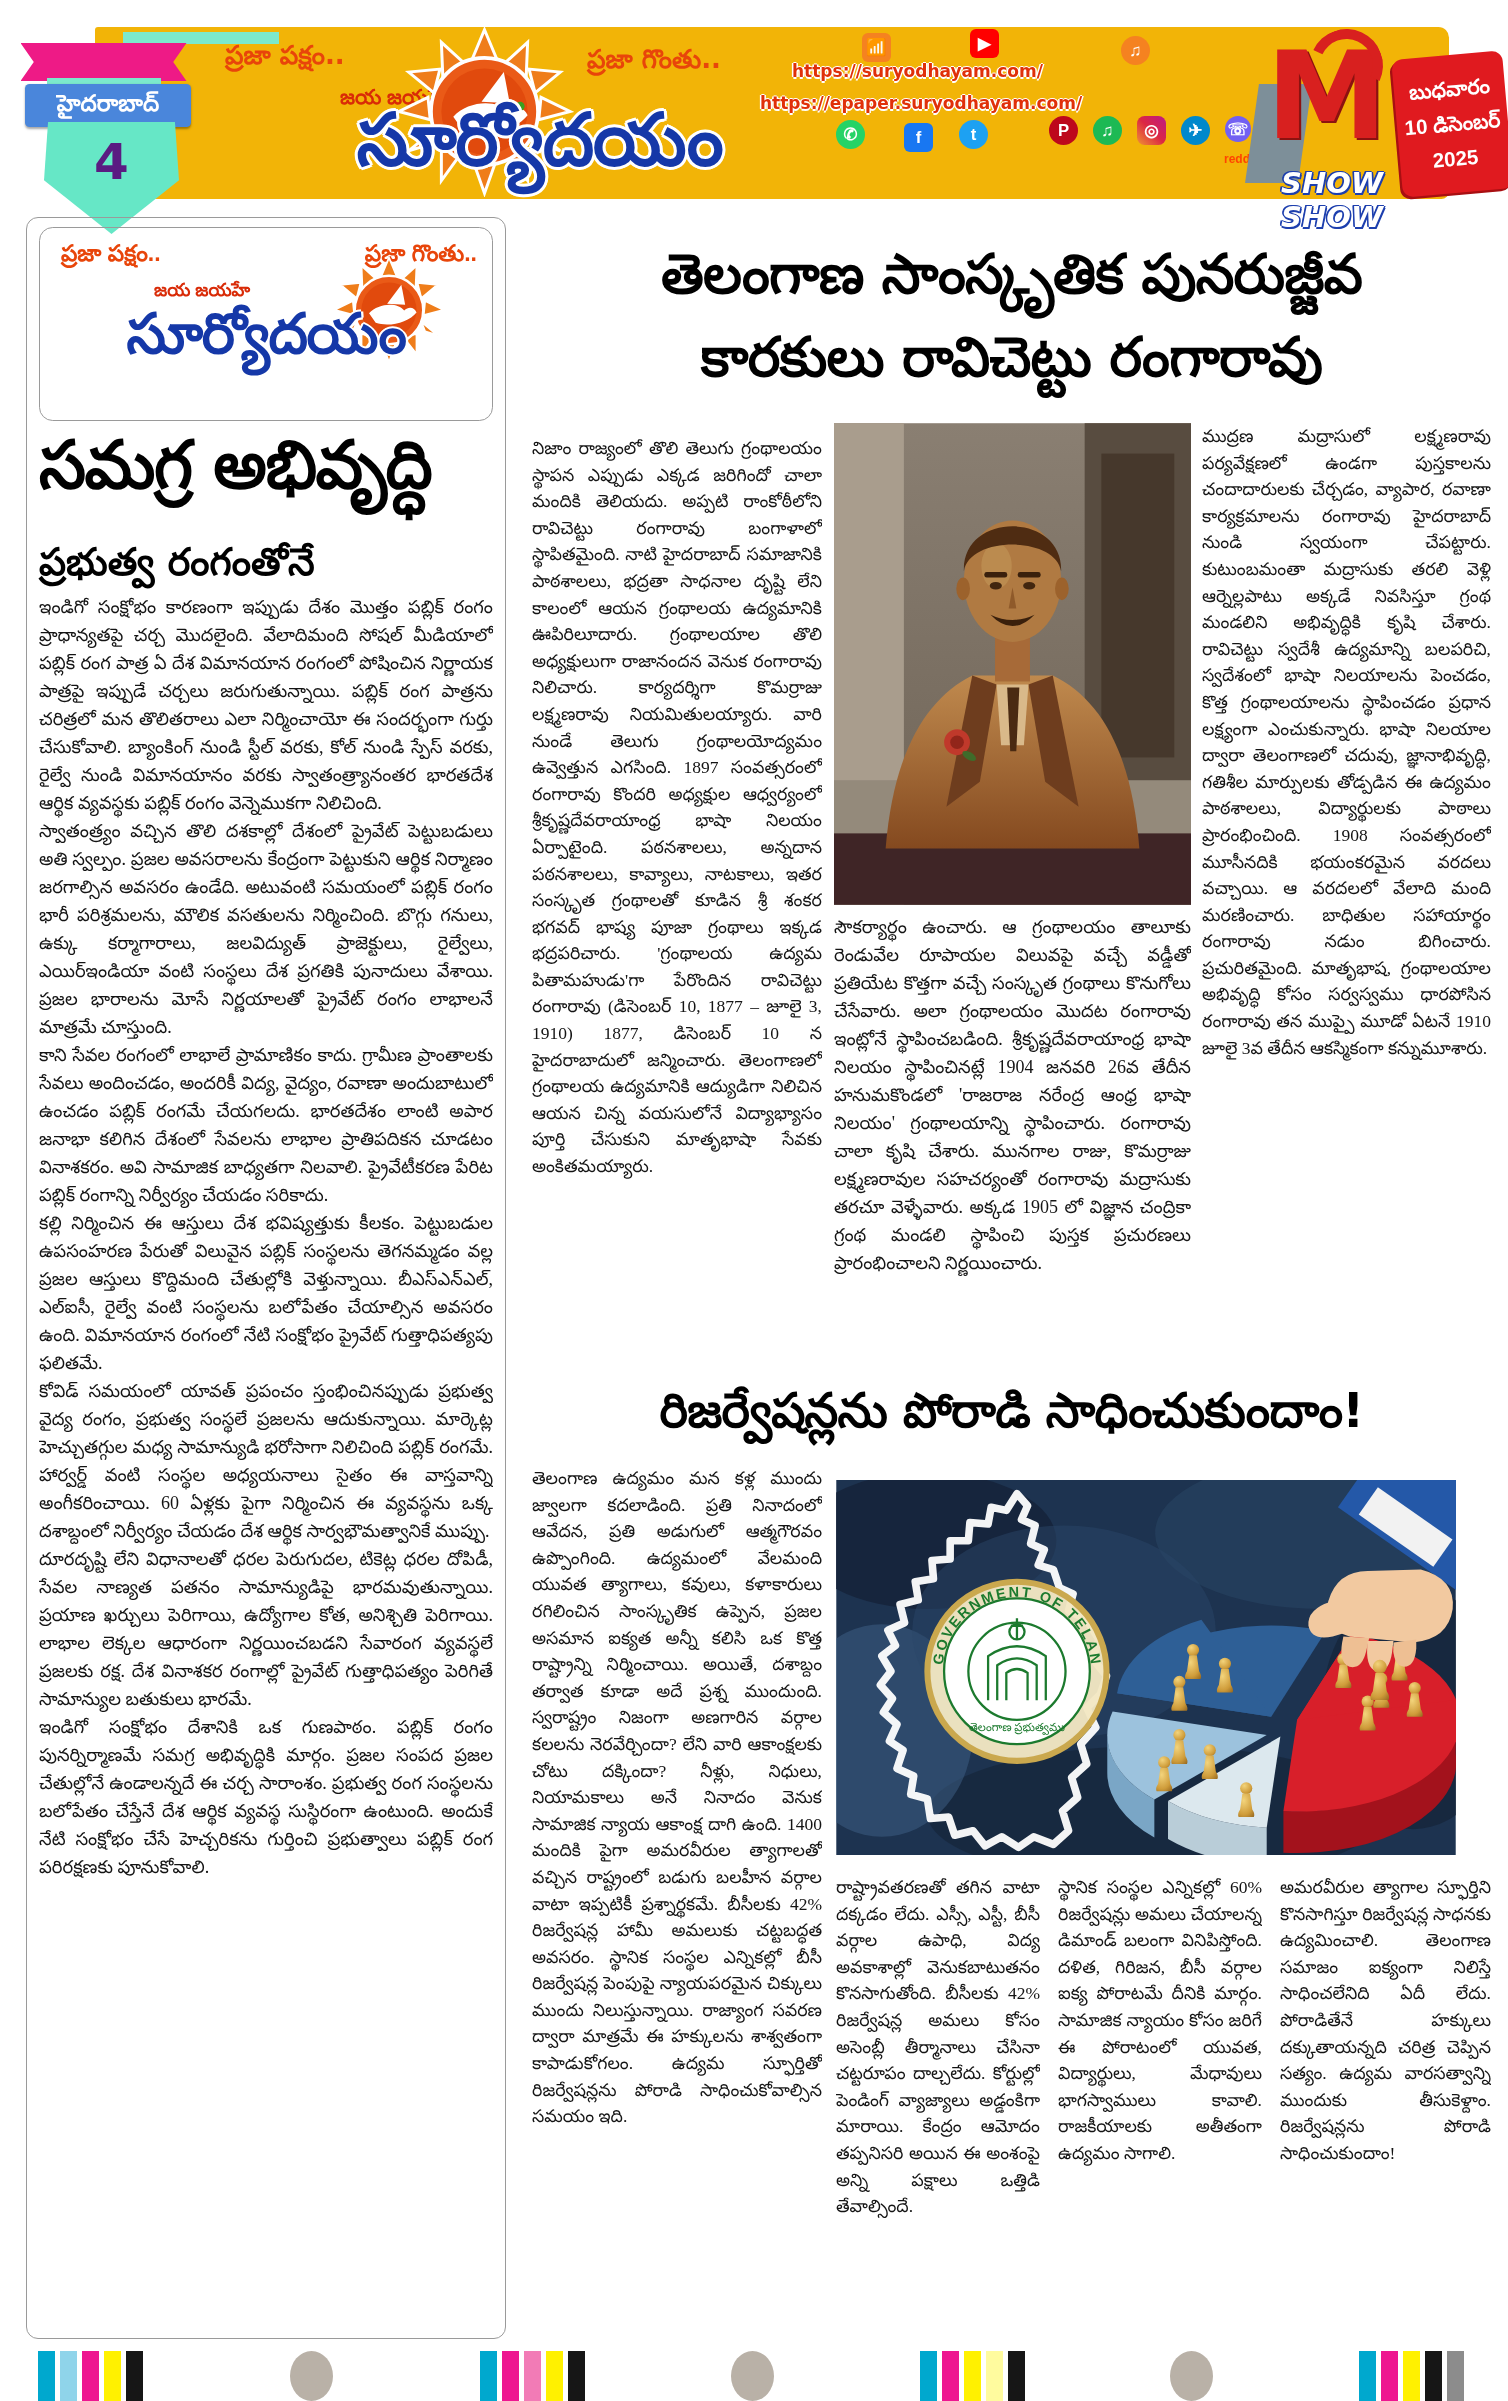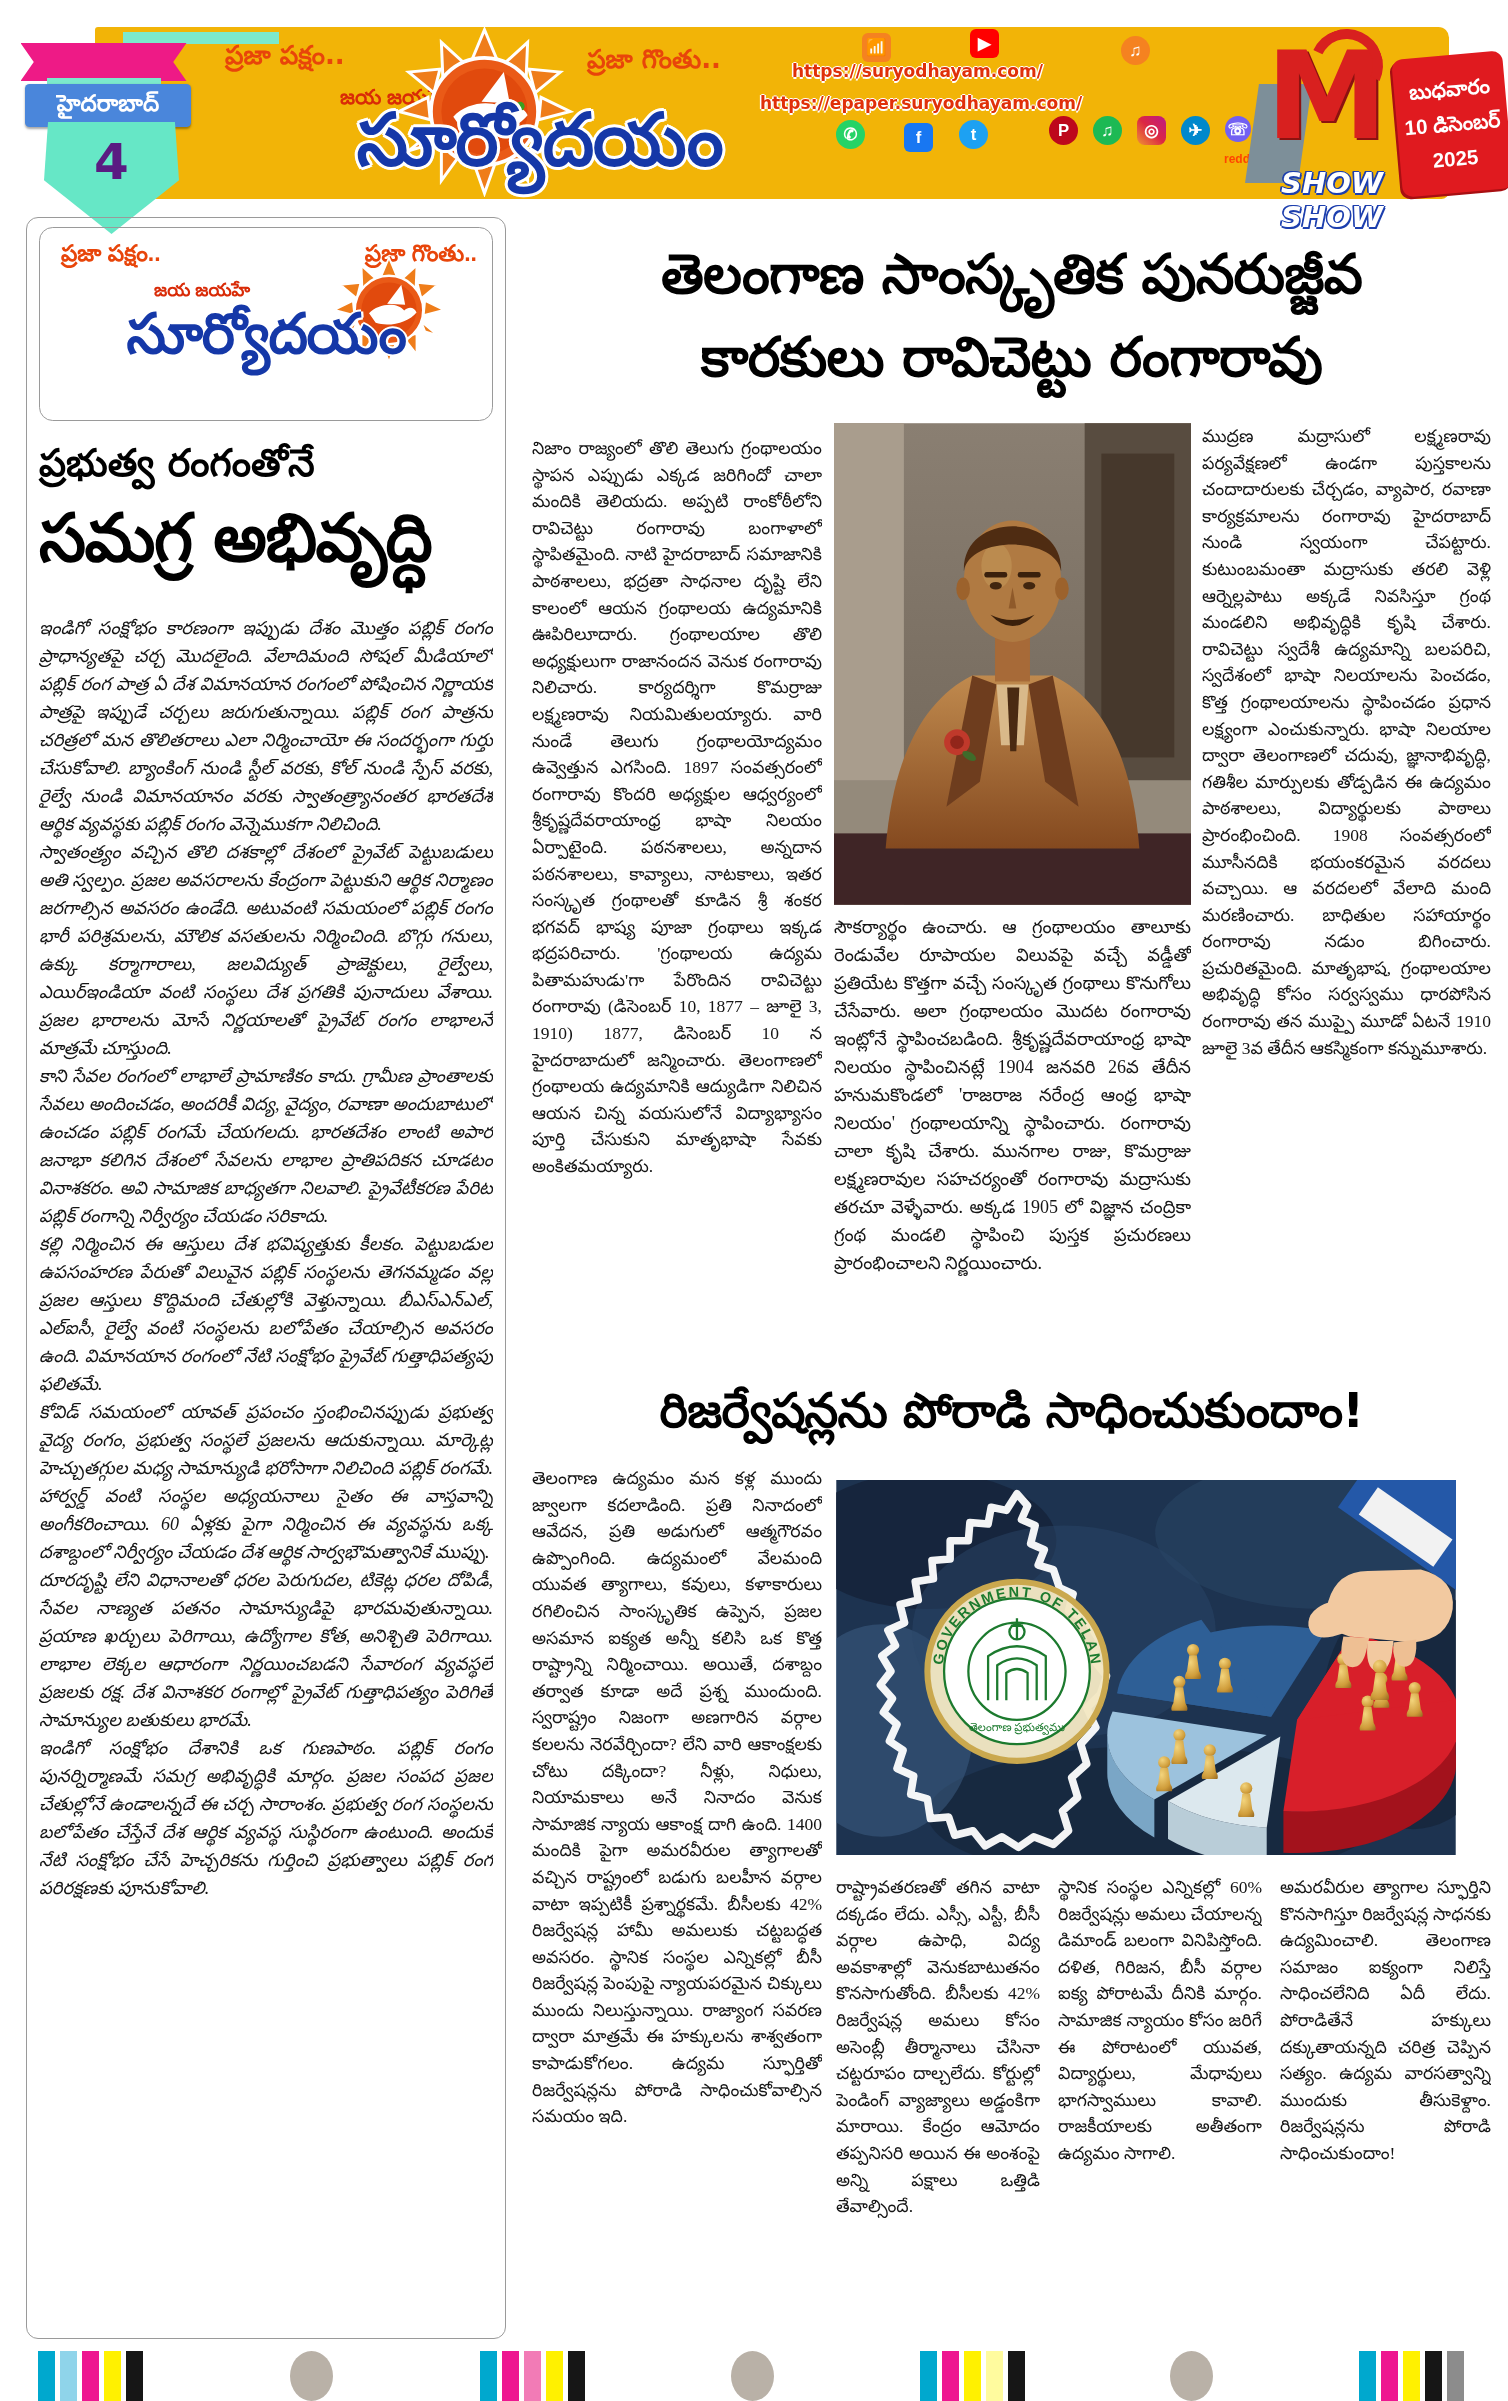--- a/index.html
+++ b/index.html
@@ -40,21 +40,21 @@
   #left-article{position:absolute;left:26px;top:217px;width:480px;height:2122px;border:1.5px solid #9a9a9a;border-radius:12px;box-sizing:border-box;padding:9px 12px;overflow:hidden;}
   #mini-masthead{position:relative;border:1.5px solid #9a9a9a;border-radius:13.7px;height:192px;overflow:hidden;}
   #mini-tagline-left{position:absolute;left:21px;top:12px;color:#e8450a;font-size:23px;font-weight:bold;}
   #mini-tagline-right{position:absolute;right:15px;top:12px;color:#e8450a;font-size:23px;font-weight:bold;}
   #mini-jaya{position:absolute;left:114px;top:52px;color:#d92b07;font-size:18px;font-weight:bold;}
   #mini-sun{position:absolute;right:46px;top:27px;width:114px;height:110px;}
   #mini-title{position:absolute;left:0;top:73px;width:100%;text-align:center;font-size:56px;font-weight:bold;color:#1538a8;font-family:"DejaVu Sans",sans-serif;letter-spacing:-1.5px;
     text-shadow:-2.3px 0 0 #fff,2.3px 0 0 #fff,0 -2.3px 0 #fff,0 2.3px 0 #fff,1.5px 1.5px 0 #fff,-1.5px -1.5px 0 #fff;}
   #left-headline-1{margin-top:20px;font-size:38px;font-weight:bold;color:#000;font-family:"DejaVu Sans",sans-serif;}
   #left-headline-2{margin-top:4.6px;font-size:67px;font-weight:bold;color:#000;letter-spacing:-1.5px;font-family:"DejaVu Sans",sans-serif;}
-  #left-body{margin-top:21px;font-family:"Liberation Serif",serif;font-size:18px;line-height:28px;text-align:justify;color:#141414;white-space:pre-wrap;overflow:hidden;height:1641px;font-style:italic;}
+  #left-body{font-family:"Liberation Serif",serif;font-size:18px;line-height:28px;text-align:justify;color:#141414;white-space:pre-wrap;overflow:hidden;height:1641px;}
 
   
   #main-headline-1,#main-headline-2{position:absolute;left:532px;width:959px;text-align:center;font-size:55px;font-weight:bold;color:#000;font-family:"DejaVu Sans",sans-serif;letter-spacing:-0.8px;white-space:nowrap;}
   #main-headline-1{top:242px;}
   #main-headline-2{top:325px;}
   .news-col{position:absolute;font-family:"Liberation Serif",serif;font-size:17.5px;line-height:26.6px;text-align:justify;color:#141414;overflow:hidden;white-space:pre-wrap;}
   #main-col-1{left:532px;top:423px;width:290px;height:942px;margin-top:12px;}
   #main-col-2{left:834px;top:913px;width:357px;height:453px;font-size:18px;line-height:28px;}
   #main-col-3{left:1202px;top:423px;width:289px;height:942px;}
   #bust-photo{position:absolute;left:834px;top:423px;width:357px;height:482px;overflow:hidden;}
@@ -169,22 +169,22 @@
             <polygon points="18,62 52,90 60,58"></polygon>
             <polygon points="62,22 64,70 95,52"></polygon>
         </g>
         <circle cx="120" cy="115" r="72" fill="#ea5a17" stroke="#ffffff" stroke-width="5"></circle>
         <circle cx="120" cy="115" r="58" fill="#e14a0d"></circle>
         <path d="M78,122 C98,100 138,98 152,116 C162,106 174,110 178,120 C162,140 122,152 92,142 Z" fill="#ffffff"></path>
         <path d="M116,102 L146,62 L154,104 Z" fill="#ffffff"></path>
       </svg>
       <div id="mini-title">సూర్యోదయం</div>
     </div>
+    <div id="left-headline-2">సమగ్ర అభివృద్ధి</div>
     <div id="left-headline-1">ప్రభుత్వ రంగంతోనే</div>
-    <div id="left-headline-2">సమగ్ర అభివృద్ధి</div>
     <div id="left-body">ఇండిగో సంక్షోభం కారణంగా ఇప్పుడు దేశం మొత్తం పబ్లిక్ రంగం ప్రాధాన్యతపై చర్చ మొదలైంది. వేలాదిమంది సోషల్ మీడియాలో పబ్లిక్ రంగ పాత్ర ఏ దేశ విమానయాన రంగంలో పోషించిన నిర్ణాయక పాత్రపై ఇప్పుడే చర్చలు జరుగుతున్నాయి. పబ్లిక్ రంగ పాత్రను చరిత్రలో మన తొలితరాలు ఎలా నిర్మించాయో ఈ సందర్భంగా గుర్తు చేసుకోవాలి. బ్యాంకింగ్ నుండి స్టీల్ వరకు, కోల్ నుండి స్పేస్ వరకు, రైల్వే నుండి విమానయానం వరకు స్వాతంత్ర్యానంతర భారతదేశ ఆర్థిక వ్యవస్థకు పబ్లిక్ రంగం వెన్నెముకగా నిలిచింది.
 స్వాతంత్ర్యం వచ్చిన తొలి దశకాల్లో దేశంలో ప్రైవేట్ పెట్టుబడులు అతి స్వల్పం. ప్రజల అవసరాలను కేంద్రంగా పెట్టుకుని ఆర్థిక నిర్మాణం జరగాల్సిన అవసరం ఉండేది. అటువంటి సమయంలో పబ్లిక్ రంగం భారీ పరిశ్రమలను, మౌలిక వసతులను నిర్మించింది. బొగ్గు గనులు, ఉక్కు కర్మాగారాలు, జలవిద్యుత్ ప్రాజెక్టులు, రైల్వేలు, ఎయిర్ఇండియా వంటి సంస్థలు దేశ ప్రగతికి పునాదులు వేశాయి. ప్రజల భారాలను మోసే నిర్ణయాలతో ప్రైవేట్ రంగం లాభాలనే మాత్రమే చూస్తుంది.
 కాని సేవల రంగంలో లాభాలే ప్రామాణికం కాదు. గ్రామీణ ప్రాంతాలకు సేవలు అందించడం, అందరికీ విద్య, వైద్యం, రవాణా అందుబాటులో ఉంచడం పబ్లిక్ రంగమే చేయగలదు. భారతదేశం లాంటి అపార జనాభా కలిగిన దేశంలో సేవలను లాభాల ప్రాతిపదికన చూడటం వినాశకరం. అవి సామాజిక బాధ్యతగా నిలవాలి. ప్రైవేటీకరణ పేరిట పబ్లిక్ రంగాన్ని నిర్వీర్యం చేయడం సరికాదు.
 కల్లి నిర్మించిన ఈ ఆస్తులు దేశ భవిష్యత్తుకు కీలకం. పెట్టుబడుల ఉపసంహరణ పేరుతో విలువైన పబ్లిక్ సంస్థలను తెగనమ్మడం వల్ల ప్రజల ఆస్తులు కొద్దిమంది చేతుల్లోకి వెళ్తున్నాయి. బీఎస్ఎన్ఎల్, ఎల్ఐసీ, రైల్వే వంటి సంస్థలను బలోపేతం చేయాల్సిన అవసరం ఉంది. విమానయాన రంగంలో నేటి సంక్షోభం ప్రైవేట్ గుత్తాధిపత్యపు ఫలితమే.
 కోవిడ్ సమయంలో యావత్ ప్రపంచం స్తంభించినప్పుడు ప్రభుత్వ వైద్య రంగం, ప్రభుత్వ సంస్థలే ప్రజలను ఆదుకున్నాయి. మార్కెట్ల హెచ్చుతగ్గుల మధ్య సామాన్యుడి భరోసాగా నిలిచింది పబ్లిక్ రంగమే. హార్వర్డ్ వంటి సంస్థల అధ్యయనాలు సైతం ఈ వాస్తవాన్ని అంగీకరించాయి. 60 ఏళ్లకు పైగా నిర్మించిన ఈ వ్యవస్థను ఒక్క దశాబ్దంలో నిర్వీర్యం చేయడం దేశ ఆర్థిక సార్వభౌమత్వానికే ముప్పు.
 దూరదృష్టి లేని విధానాలతో ధరల పెరుగుదల, టికెట్ల ధరల దోపిడీ, సేవల నాణ్యత పతనం సామాన్యుడిపై భారమవుతున్నాయి. ప్రయాణ ఖర్చులు పెరిగాయి, ఉద్యోగాల కోత, అనిశ్చితి పెరిగాయి. లాభాల లెక్కల ఆధారంగా నిర్ణయించబడని సేవారంగ వ్యవస్థలే ప్రజలకు రక్ష. దేశ వినాశకర రంగాల్లో ప్రైవేట్ గుత్తాధిపత్యం పెరిగితే సామాన్యుల బతుకులు భారమే.
 ఇండిగో సంక్షోభం దేశానికి ఒక గుణపాఠం. పబ్లిక్ రంగం పునర్నిర్మాణమే సమగ్ర అభివృద్ధికి మార్గం. ప్రజల సంపద ప్రజల చేతుల్లోనే ఉండాలన్నదే ఈ చర్చ సారాంశం. ప్రభుత్వ రంగ సంస్థలను బలోపేతం చేస్తేనే దేశ ఆర్థిక వ్యవస్థ సుస్థిరంగా ఉంటుంది. అందుకే నేటి సంక్షోభం చేసే హెచ్చరికను గుర్తించి ప్రభుత్వాలు పబ్లిక్ రంగ పరిరక్షణకు పూనుకోవాలి.</div>
   </div>
 
   <div id="main-headline-1">తెలంగాణ సాంస్కృతిక పునరుజ్జీవ</div>

